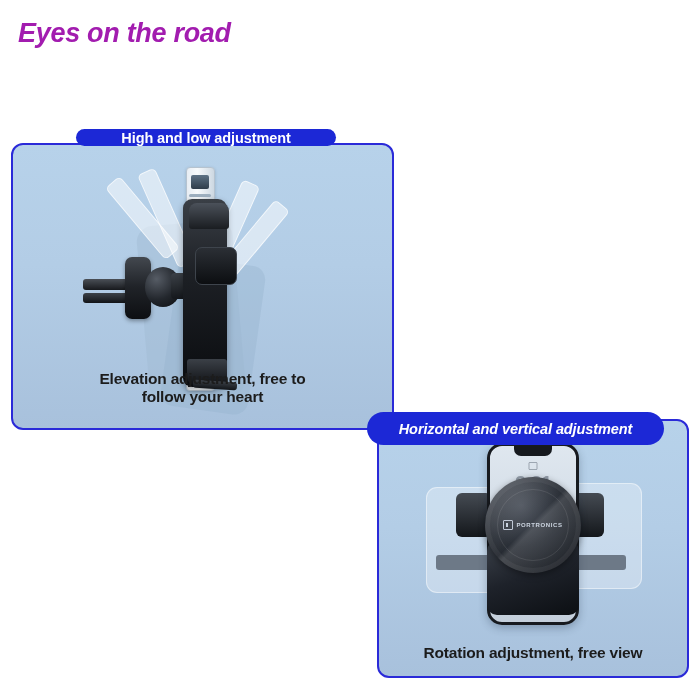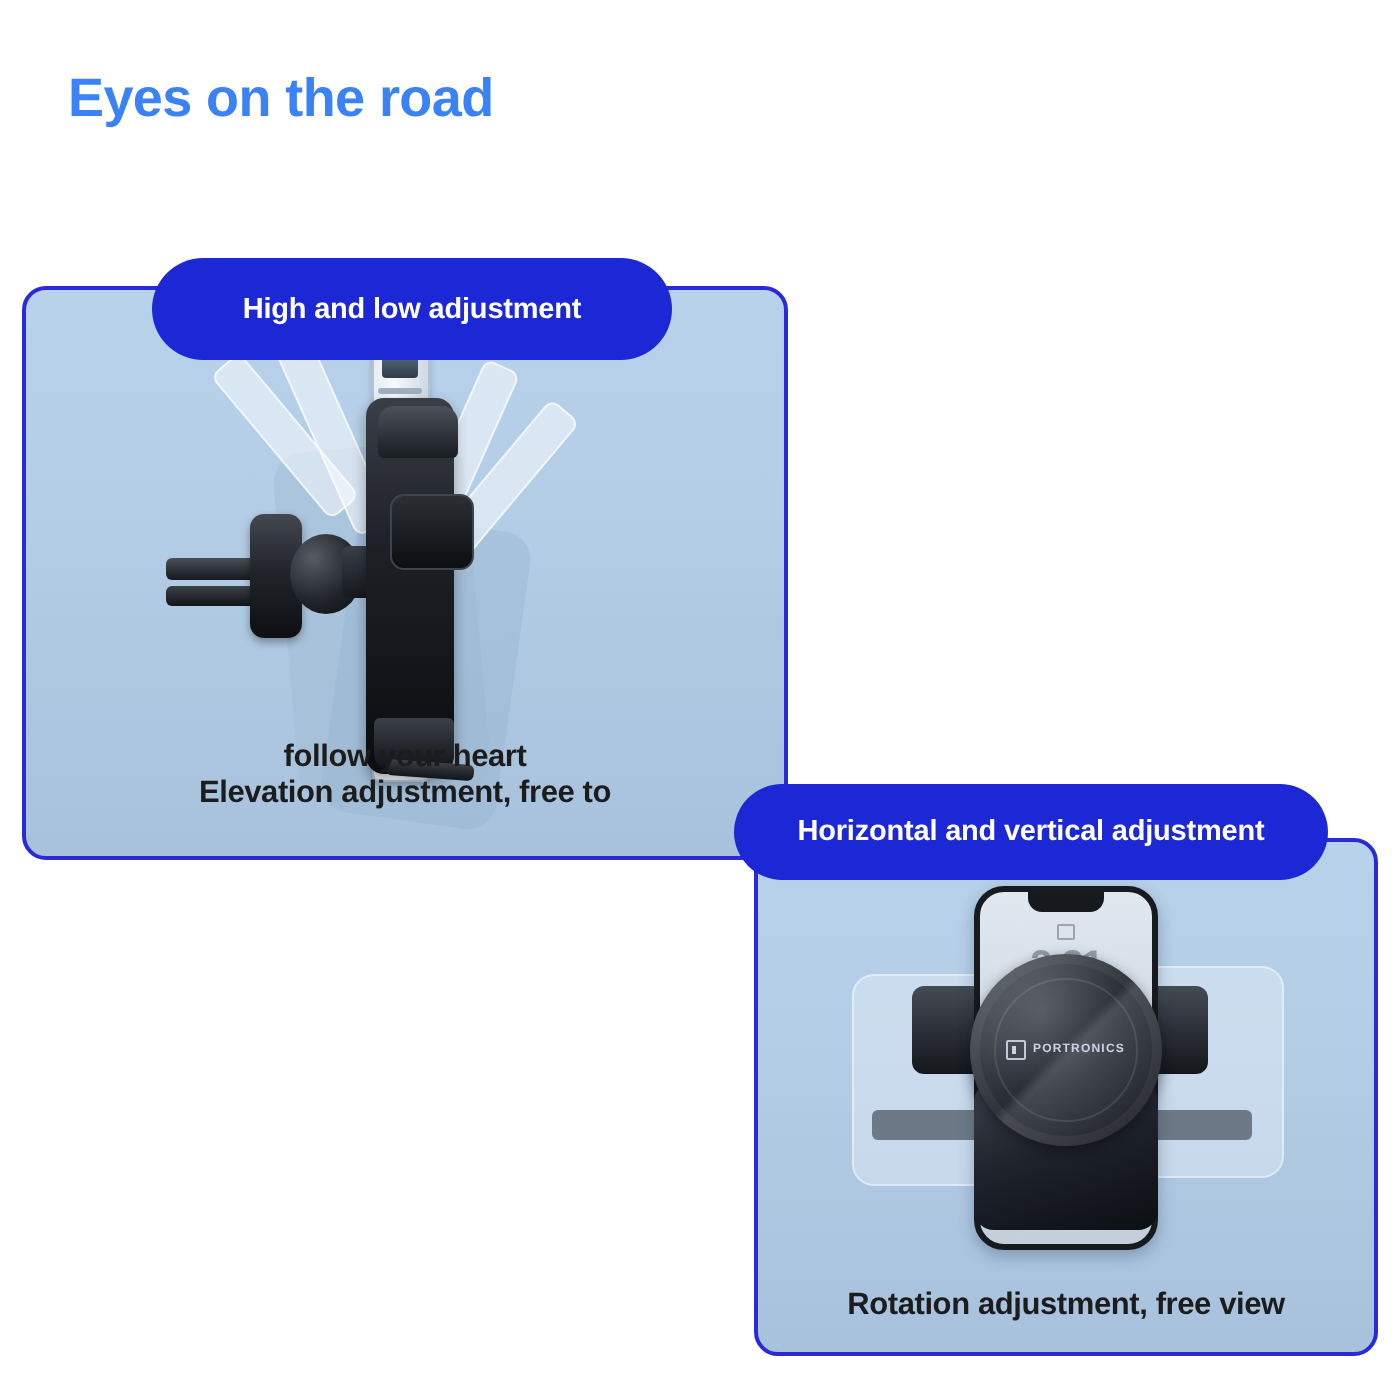--- a/index.html
+++ b/index.html
@@ -18,24 +18,25 @@
   
   .header {
     position: absolute;
     left: 18px;
     top: 18px;
     width: 660px;
   }
   .page-title {
     font-size: 27px;
     font-weight: bold;
-    color: #3b82f6;
+    color: #a21caf;
     letter-spacing: -0.3px;
     line-height: 1.15;
-    margin: 16px;
+    margin: 0;
+    font-style: italic;
   }
   .page-subtitle {
     font-size: 13.5px;
     font-weight: normal;
     color: #4e4e4e;
     line-height: 1.3;
     margin: 13px 0 0 0;
   }
 
   
@@ -102,28 +103,29 @@
     align-items: center;
     justify-content: center;
     z-index: 20;
     white-space: nowrap;
     box-sizing: border-box;
     padding: 0 18px;
   }
   #badge-high-low {
     left: 76px;
     top: 129px;
-    height: 51px;
+    height: 17px;
     min-width: 260px;
   }
   #badge-horiz-vert {
     left: 367px;
-    top: 392px;
-    height: 48px;
+    top: 412px;
+    height: 33px;
     min-width: 297px;
+    font-style: italic;
   }
 
   
   .scene1 {
     position: absolute;
     left: 50%;
     top: 20px;
     width: 260px;
     height: 250px;
     transform: translateX(-50%);
@@ -504,22 +506,22 @@
         <div class="m1-jaw-top"></div>
         <div class="m1-pad"></div>
         <div class="m1-jaw-bottom"></div>
         <div class="m1-lever"></div>
       </div>
 
     </div>
   </div>
 
   <div class="card-caption">
+    <div>Elevation adjustment, free to</div>
     <div>follow your heart</div>
-    <div>Elevation adjustment, free to</div>
   </div>
 </div>
 
 <div class="badge" id="badge-high-low">High and low adjustment</div>
 
 <div class="card" id="card-rotation">
 
   <div class="card-photo">
     <div class="scene2">
 

